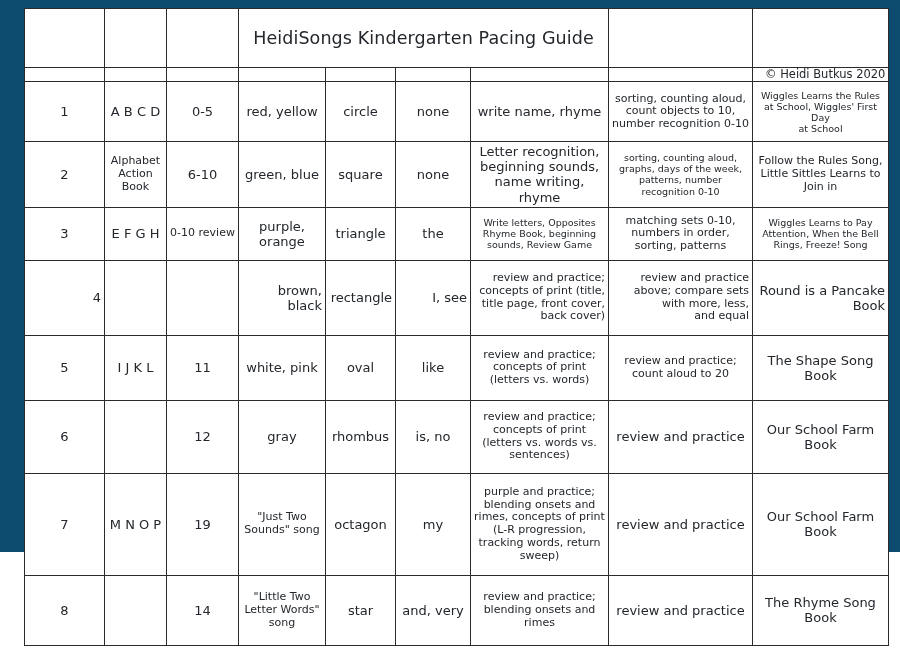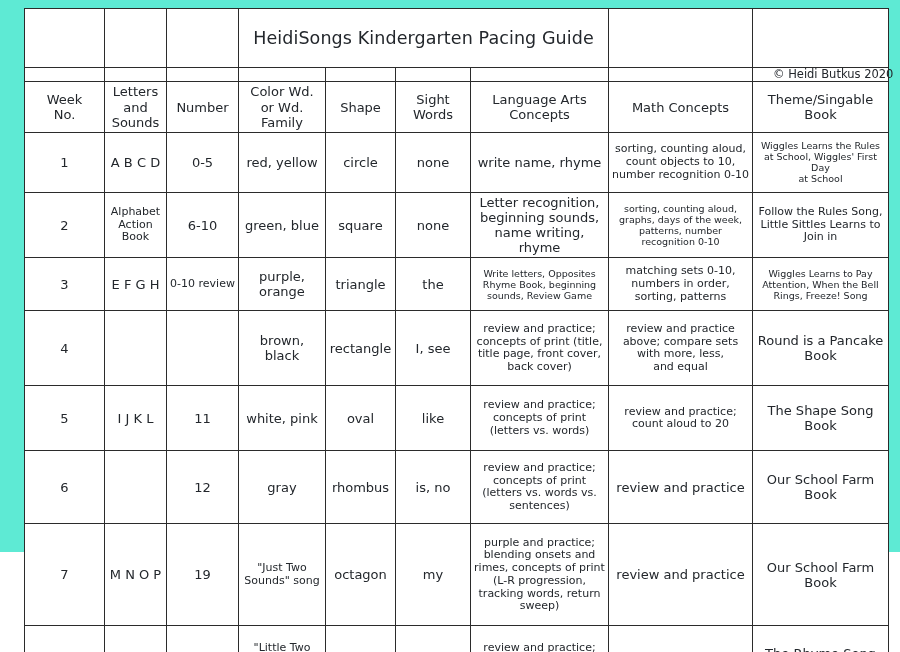--- a/index.html
+++ b/index.html
@@ -13,21 +13,21 @@
     height: 652px;
     overflow: hidden;
     font-family: "DejaVu Sans", "Liberation Sans", sans-serif;
     color: #22262b;
   }
 
   .sheet {
     position: relative;
     width: 900px;
     height: 552px;
-    background: #5eead4;
+    background: #0c4a6e;
   }
 
   table.pacing {
     position: absolute;
     left: 24px;
     top: 8px;
     width: 864px;
     border-collapse: collapse;
     table-layout: fixed;
     background: #ffffff;
@@ -61,40 +61,40 @@
   td.title-cell {
     text-align: left;
     vertical-align: top;
     font-size: 17.5px;
     line-height: 1.24;
     padding: 5px 6px 4px 10px;
     letter-spacing: 0.1px;
   }
 
   
-  tr.copy-row td { height: 13px; padding: 0 20px; }
+  tr.copy-row td { height: 13px; padding: 0 12px; }
   td.copy-cell {
     text-align: right;
     font-size: 11.5px;
     padding-right: 5px;
     white-space: nowrap;
   }
 
   
   tr.head-row td {
     height: 43px;
     font-size: 13px;
     line-height: 1.17;
   }
 
   
   tr.r1 td { height: 55px; }
   tr.r2 td { height: 59px; }
   tr.r3 td { height: 48px; }
-  tr.r4 td { height: 70px; }
+  tr.r4 td { height: 70px; text-align: right; }
   tr.r5 td { height: 60px; text-align: center; }
   tr.r6 td { height: 68px; }
   tr.r7 td { height: 97px; }
   tr.r8 td { height: 65px; }
 
   td.cell { font-size: 13px; }
 
   
   td.sm   { font-size: 11px; line-height: 1.12; }
   td.sm2  { font-size: 11px; line-height: 1.12; }
@@ -145,31 +145,20 @@
         <td></td>
         <td></td>
         <td></td>
         <td></td>
         <td></td>
         <td></td>
         <td></td>
         <td class="copy-cell"><span>© Heidi Butkus 2020</span></td>
       </tr>
 
-      <tr class="head-row">
-        <td><span>Week</span><br><span>No.</span></td>
-        <td>Letters and Sounds</td>
-        <td>Number</td>
-        <td>Color Wd. or Wd. Family</td>
-        <td>Shape</td>
-        <td>Sight Words</td>
-        <td>Language Arts Concepts</td>
-        <td>Math Concepts</td>
-        <td>Theme/Singable Book</td>
-      </tr>
 
       <tr class="r1">
         <td class="cell">1</td>
         <td class="cell">A B C D</td>
         <td class="cell">0-5</td>
         <td class="cell">red, yellow</td>
         <td class="cell">circle</td>
         <td class="cell">none</td>
         <td class="cell">write name, rhyme</td>
         <td class="sm va-mid">sorting, counting aloud, count objects to 10, number recognition 0-10</td>

